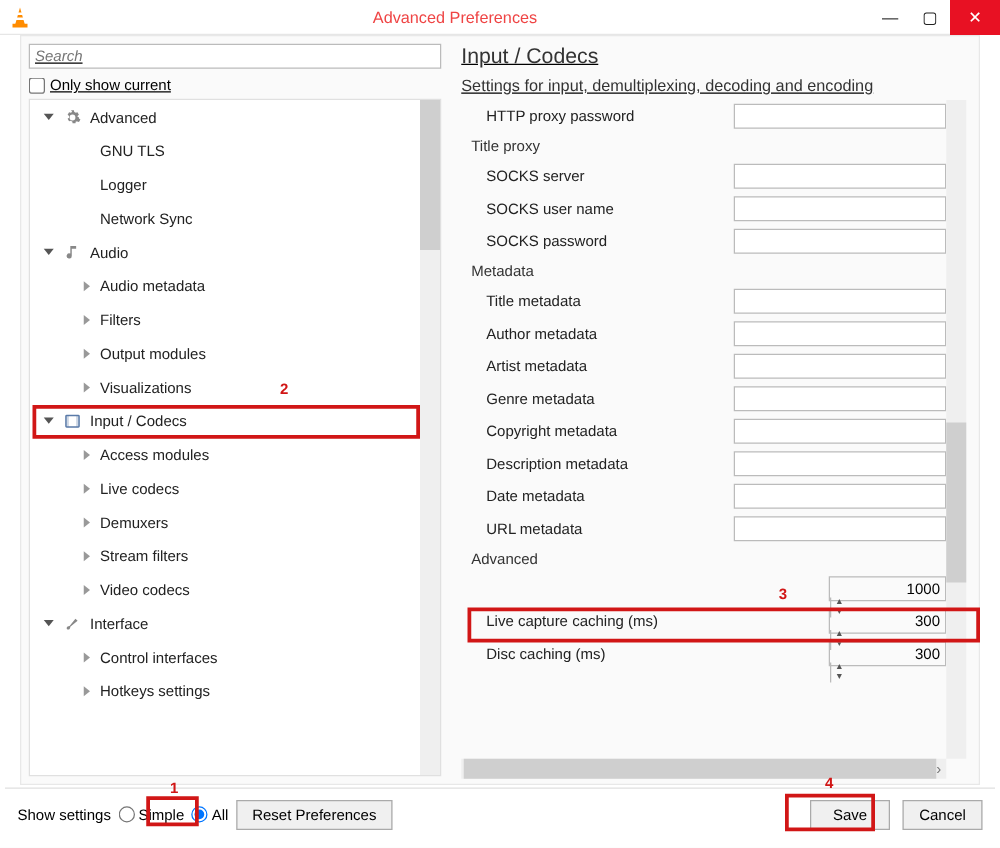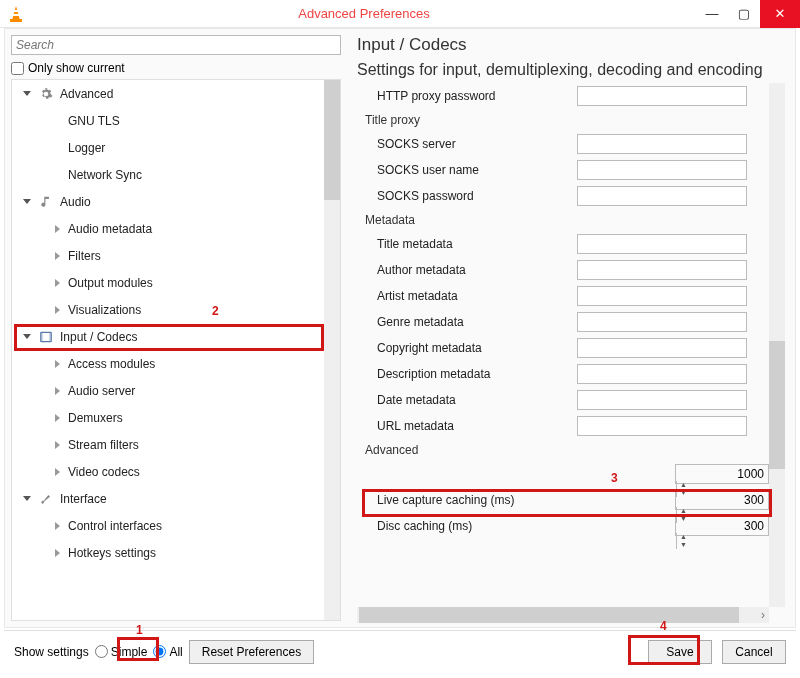--- a/index.html
+++ b/index.html
@@ -5,40 +5,40 @@
 * { box-sizing: border-box; margin: 0; padding: 0; font-family: "Segoe UI", Tahoma, sans-serif; font-size: 12px; }
 body { background: #fff; width: 800px; height: 678px; overflow: hidden; position: relative; }
 
 .titlebar { height: 28px; display: flex; align-items: center; background: #fff; border-bottom: 1px solid #e6e6e6; }
 .titlebar .app-icon { width: 20px; height: 20px; margin: 0 6px; }
 .titlebar .title { flex: 1; text-align: center; font-size: 13px; color: #ef4444; }
 .titlebar .win-btns { display: flex; }
 .titlebar .win-btn { width: 32px; height: 28px; display: flex; align-items: center; justify-content: center; font-size: 13px; font-family: Arial; color: #222; }
 .titlebar .win-btn.close { background: #e81123; color: #fff; width: 40px; }
 
-.content { display: flex; height: 600px; border: 1px solid #e8e8e8; margin: 0 4px; background: #fafafa; }
+.content { display: flex; height: 600px; border: 1px solid #e8e8e8; margin: 0 16px; background: #fafafa; text-decoration: underline; }
 .left { width: 342px; padding: 6px; display: flex; flex-direction: column; }
 .search { width: 100%; height: 20px; border: 1px solid #bbb; padding: 0 4px; color: #888; font-style: italic; }
 .only-row { display: flex; align-items: center; margin: 6px 0 4px 0; gap: 4px; }
 .only-row input[type=checkbox] { width: 13px; height: 13px; }
 
 .tree-wrap { position: relative; flex: 1; background: #fff; border: 1px solid #e0e0e0; }
 .tree { position: absolute; inset: 0 16px 0 0; overflow: hidden; background: #fff; }
 .tree-scroll { position: absolute; right: 0; top: 0; bottom: 0; width: 16px; background: #efefef; }
 .tree-thumb { position: absolute; right: 0; top: 0; width: 16px; height: 120px; background: #cfcfcf; }
 .node { display: flex; align-items: center; height: 27px; padding-left: 10px; gap: 6px; cursor: default; }
 .node.child { padding-left: 40px; }
 .node .exp { width: 10px; height: 10px; display: inline-flex; align-items: center; justify-content: center; }
 .node .nicon { width: 16px; height: 16px; display: inline-flex; align-items: center; justify-content: center; color: #777; }
 .node .lbl { font-size: 12px; color: #222; }
 .hl-tree { position: absolute; border: 3px solid #d11616; pointer-events: none; }
 
 .right { flex: 1; padding: 6px 10px 4px 10px; display: flex; flex-direction: column; position: relative; }
 .right h1 { font-size: 17px; font-weight: 400; color: #333; margin-bottom: 6px; }
-.right .subtitle { font-size: 16px; color: #333; margin-bottom: 4px; }
+.right .subtitle { font-size: 13px; color: #333; margin-bottom: 4px; }
 .form-wrap { position: relative; flex: 1; }
 .form-scroll-v { position: absolute; right: 0; top: 0; bottom: 16px; width: 16px; background: #efefef; }
 .form-thumb-v { position: absolute; right: 0; top: 258px; width: 16px; height: 128px; background: #cfcfcf; }
 .form-scroll-h { position: absolute; left: 0; right: 16px; bottom: 0; height: 16px; background: #efefef; display:flex; align-items:center; }
 .form-thumb-h { height: 16px; width: 380px; background: #cfcfcf; margin-left:2px; }
 .form-inner { position: absolute; inset: 0 16px 16px 0; overflow: hidden; }
 
 .row { display: flex; align-items: center; height: 26px; }
 .row .flabel { width: 220px; padding-left: 20px; font-size: 12px; color: #222; }
 .row .finput { flex: 1; }
@@ -149,21 +149,21 @@
               </svg>
             </span>
             <span class="lbl">Input / Codecs</span>
           </div>
           <div class="node child">
             <span class="exp arrow-right"></span>
             <span class="lbl">Access modules</span>
           </div>
           <div class="node child">
             <span class="exp arrow-right"></span>
-            <span class="lbl">Audio server</span>
+            <span class="lbl">Live codecs</span>
           </div>
           <div class="node child">
             <span class="exp arrow-right"></span>
             <span class="lbl">Demuxers</span>
           </div>
           <div class="node child">
             <span class="exp arrow-right"></span>
             <span class="lbl">Stream filters</span>
           </div>
           <div class="node child">

